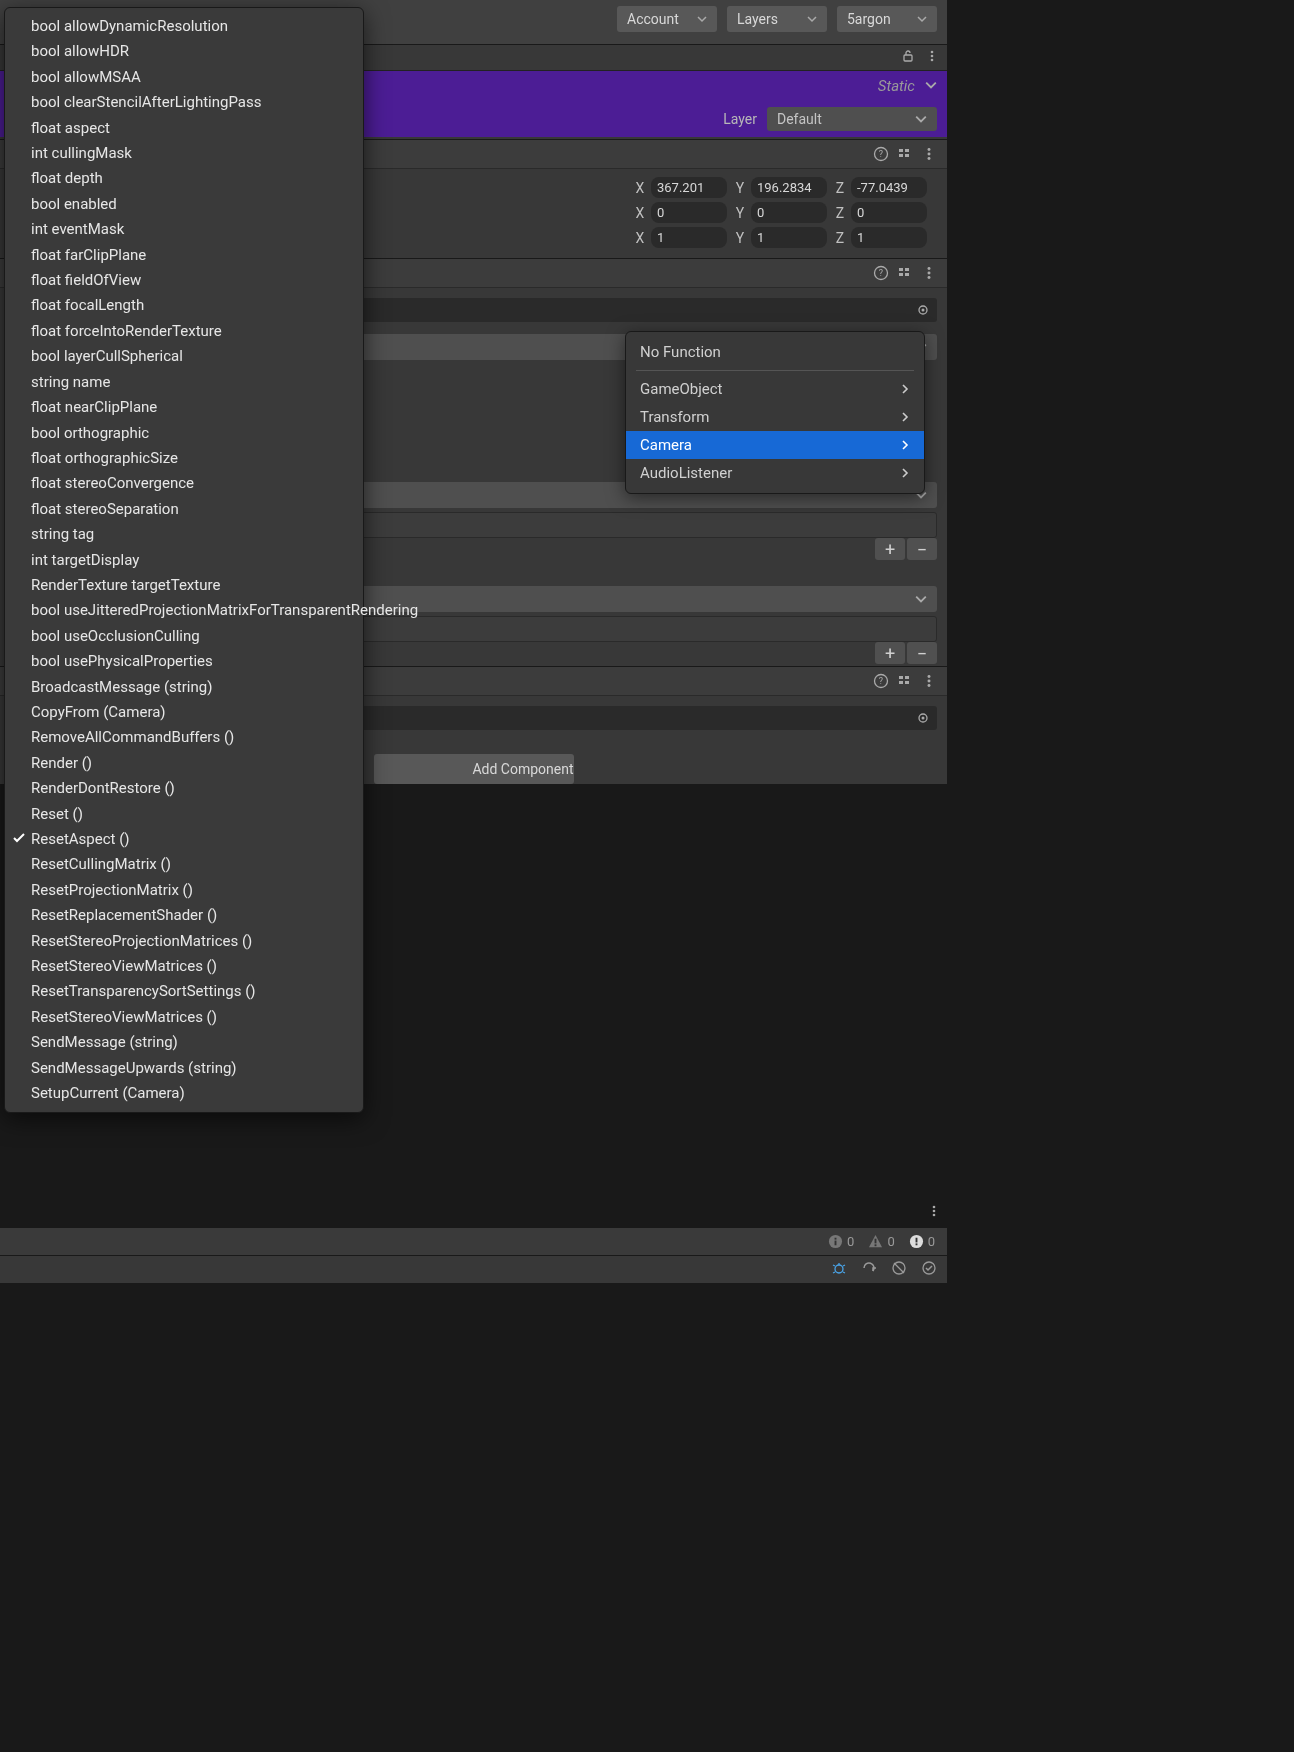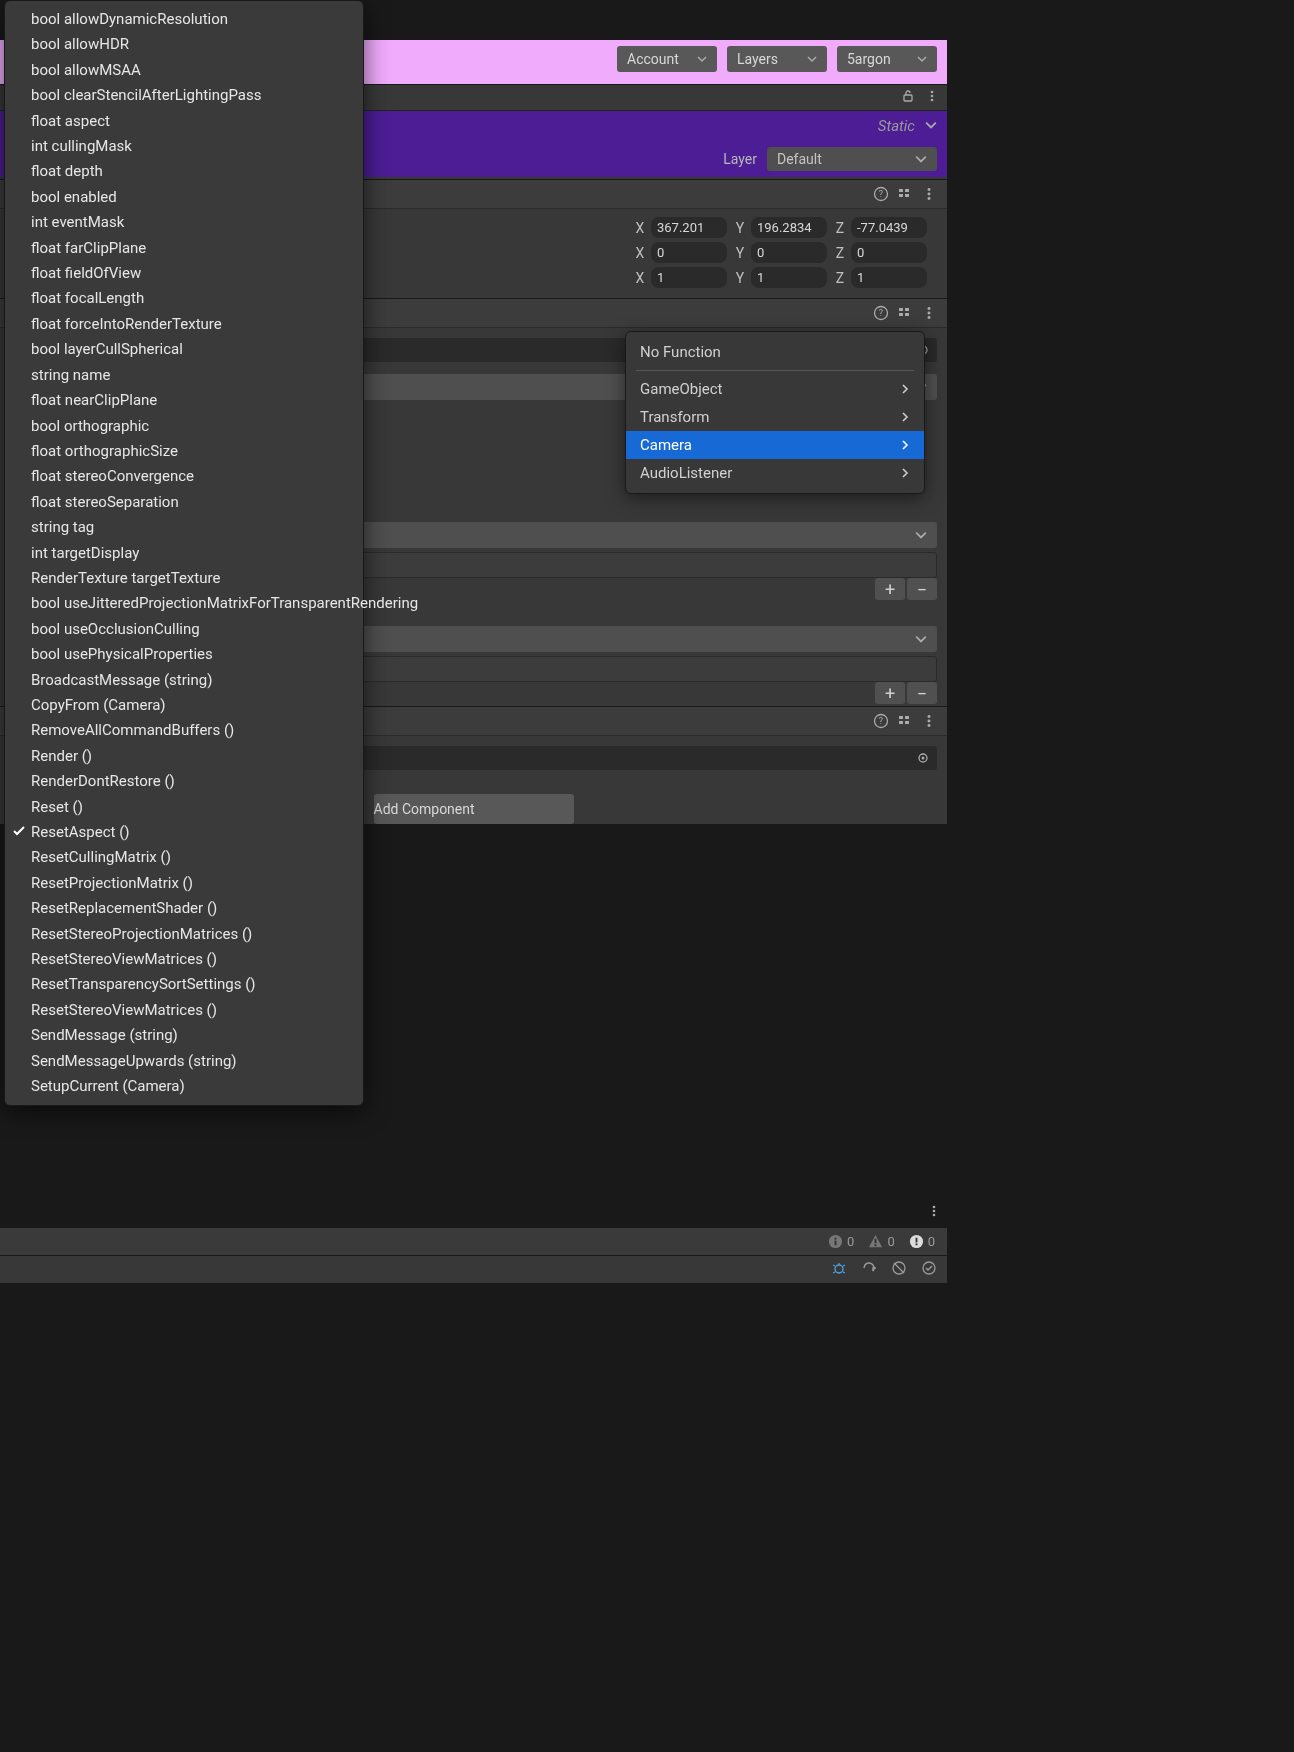--- a/index.html
+++ b/index.html
@@ -1,17 +1,17 @@
 <!DOCTYPE html>
 <html><head>
 <meta charset="utf-8">
 <style>
   * { margin: 0; padding: 0; box-sizing: border-box; font-family: -apple-system, BlinkMacSystemFont, "Segoe UI", Roboto, sans-serif; }
   body { background: #191919; color: #c4c4c4; width: 947px; height: 1283px; overflow: hidden; position: relative; font-size: 14px; }
-  .tbar { display: flex; justify-content: flex-end; padding: 6px 10px 12px; gap: 10px; background: #f0abfc; border-bottom: 1px solid #191919; margin-top: 40px; }
+  .tbar { display: flex; justify-content: flex-end; padding: 6px 10px 12px; gap: 10px; background: #404040; border-bottom: 1px solid #191919; }
   .dd { background: #585858; color: #d8d8d8; padding: 5px 10px; border-radius: 3px; display: flex; align-items: center; gap: 14px; min-width: 100px; justify-content: space-between; font-size: 14px; }
   .dd svg { width: 10px; height: 10px; }
   .insp { background: #383838; padding: 0; }
   .insp-top { display: flex; justify-content: flex-end; gap: 10px; padding: 4px 8px; background: #383838; border-bottom: 1px solid #222; }
   .insp-top svg { width: 14px; height: 14px; }
   .row-layer { display: flex; align-items: center; padding: 6px 10px; gap: 10px; background: #4c1d95; }
   .row-layer .caret { width: 75px; background: #4f4f4f; height: 22px; border-radius: 3px; display: flex; align-items: center; justify-content: flex-end; padding-right: 8px;}
   .layer-lbl { margin-left: auto; color: #b8b8b8; }
   .layer-sel { background: #4f4f4f; padding: 4px 10px; border-radius: 3px; display: flex; align-items: center; justify-content: space-between; width: 170px; }
   .static { color: #9a9a9a; margin-left: 10px; font-size: 15px; font-style: italic;}
@@ -25,32 +25,32 @@
   .xyz .val { background: #2a2a2a; color: #d8d8d8; padding: 3px 6px; border-radius: 8px; width: 76px; font-size: 13px; }
   .xyz .cgroup { display: flex; align-items: center; gap: 4px;}
   .field-row { display: flex; align-items: center; padding: 4px 0; }
   .obj-field { flex: 1; background: #2a2a2a; padding: 4px 8px; border-radius: 3px; display: flex; align-items: center; gap: 6px; justify-content: space-between;}
   .obj-field .sicon { width: 14px; height: 14px; background: #6b6b6b; border-radius: 2px; }
   .obj-field .dot { width: 12px; height: 12px;}
   .func-sel { background: #4f4f4f; padding: 5px 10px; border-radius: 3px; display: flex; align-items: center; justify-content: space-between; margin: 0; }
   .evt-box { background: #3c3c3c; border: 1px solid #2a2a2a; border-radius: 3px; margin: 4px 0 0; }
   .evt-btns { display: flex; justify-content: flex-end; gap: 2px; padding: 0; }
   .evt-btns .b { background: #505050; width: 30px; height: 22px; display: flex; align-items: center; justify-content: center; color: #d0d0d0; font-size: 18px; border-radius: 3px;}
-  .add-comp { background: #585858; color: #d8d8d8; padding: 7px 0; text-align: left; border-radius: 3px; margin: 14px auto 0; width: 200px; }
+  .add-comp { background: #585858; color: #d8d8d8; padding: 7px 0; text-align: right; border-radius: 3px; margin: 14px auto 0; width: 200px; }
   .statusbar { position: absolute; bottom: 28px; left: 0; right: 0; height: 28px; background: #3a3a3a; display: flex; justify-content: flex-end; align-items: center; padding: 0 6px; gap: 2px; border-top: 1px solid #191919;}
   .sbitem { display: flex; align-items: center; gap: 4px; padding: 2px 6px; color: #9a9a9a; font-size: 13px;}
   .sbitem svg{width:15px;height:15px;}
   .bottombar { position: absolute; bottom: 0; left: 0; right: 0; height: 28px; background: #383838; display: flex; justify-content: flex-end; align-items: center; gap: 14px; padding: 0 10px; border-top: 1px solid #191919;}
   .bottombar svg{width:16px;height:16px;color:#9a9a9a;}
   .ctxmenu1 { position: absolute; right: 22px; top: 331px; width: 300px; background: #383838; border: 1px solid #191919; border-radius: 6px; padding: 6px 0; box-shadow: 0 4px 18px rgba(0,0,0,.5); z-index: 50;}
   .ctxmenu1 .mi { padding: 5px 14px; display: flex; align-items: center; justify-content: space-between; color: #d0d0d0; font-size: 15px; cursor: default;}
   .ctxmenu1 .mi.sel { background: #1769d6; color: #fff; }
   .ctxmenu1 .sep { height: 1px; background: #555; margin: 4px 10px; }
   .ctxmenu1 .mi svg{width:10px;height:10px;}
-  .ctxmenu2 { position: absolute; left: 4px; top: 0; width: 360px; background: #3a3a3a; border: 1px solid #191919; border-radius: 6px; padding: 6px 0; box-shadow: 0 6px 24px rgba(0,0,0,.6); z-index: 60; }
+  .ctxmenu2 { position: absolute; left: 4px; top: 7px; width: 360px; background: #3a3a3a; border: 1px solid #191919; border-radius: 6px; padding: 6px 0; box-shadow: 0 6px 24px rgba(0,0,0,.6); z-index: 60; }
   .ctxmenu2 .mi { padding: 2px 10px 2px 26px; color: #e6e6e6; font-size: 15px; line-height: 21.4px; position: relative; white-space: nowrap;}
   .ctxmenu2 .mi .chk { position: absolute; left: 7px; top: 3px; width: 14px; height: 14px; }
   .caret-d{display:inline-flex;}
   .micon{width:12px;height:12px;color:#c0c0c0;}
 </style>
 </head>
 <body>
 
 <div class="tbar">
   <div class="dd">

